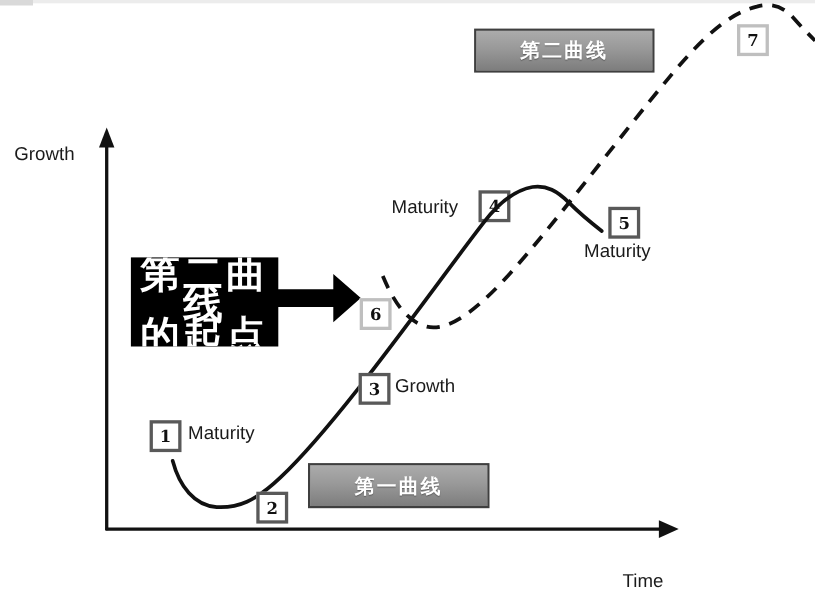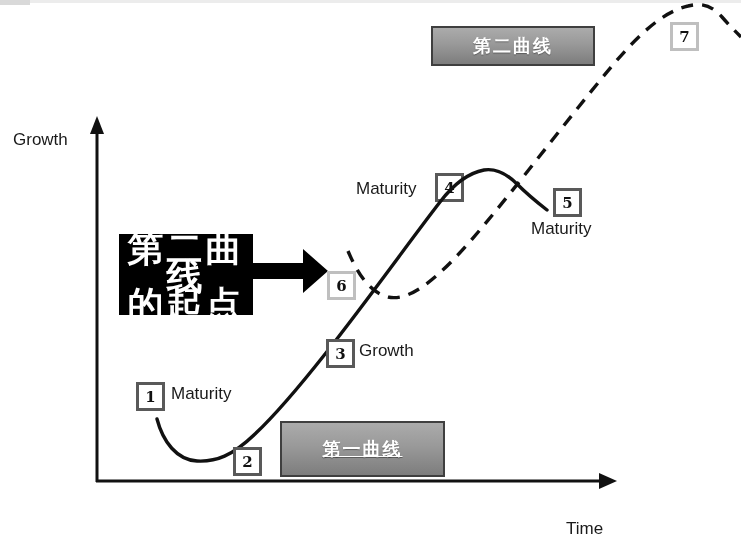--- a/index.html
+++ b/index.html
@@ -49,21 +49,21 @@
     border: 2px solid #3f3f3f;
     color: #ffffff;
     font-weight: bold;
     font-size: 18px;
     letter-spacing: 2px;
     z-index: 2;
     text-shadow: 0 1px 1px rgba(0,0,0,0.35);
     white-space: nowrap;
   }
   #banner-second { left: 431px; top: 26px;  width: 164px; height: 40px; }
-  #banner-first  { left: 280px; top: 421px; width: 165px; height: 56px; text-decoration: underline; }
+  #banner-first  { left: 280px; top: 421px; width: 165px; height: 41px; }
 
   .callout-box {
     position: absolute;
     left: 119px; top: 234px;
     width: 134px; height: 81px;
     background: #000000;
     color: #ffffff;
     font-weight: bold;
     font-size: 36px;
     line-height: 28px;

